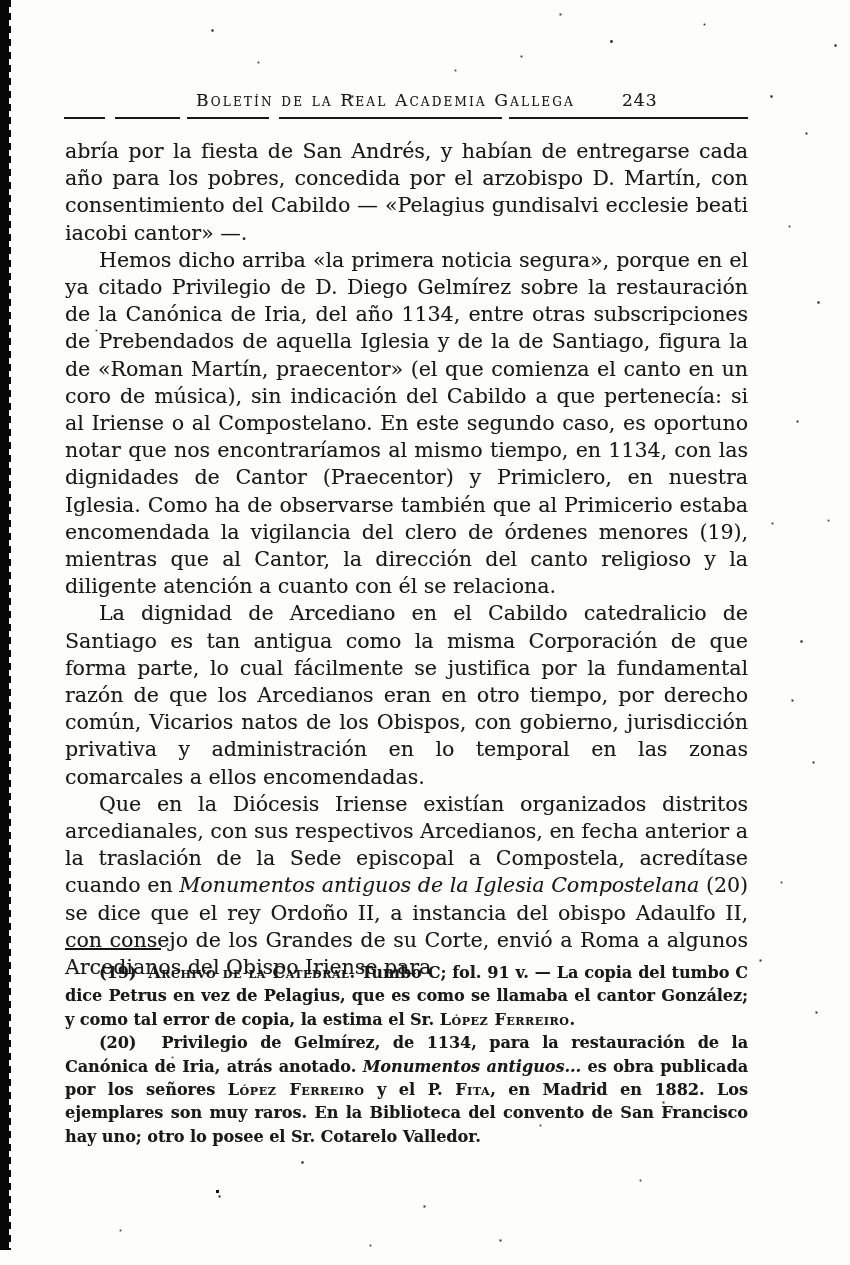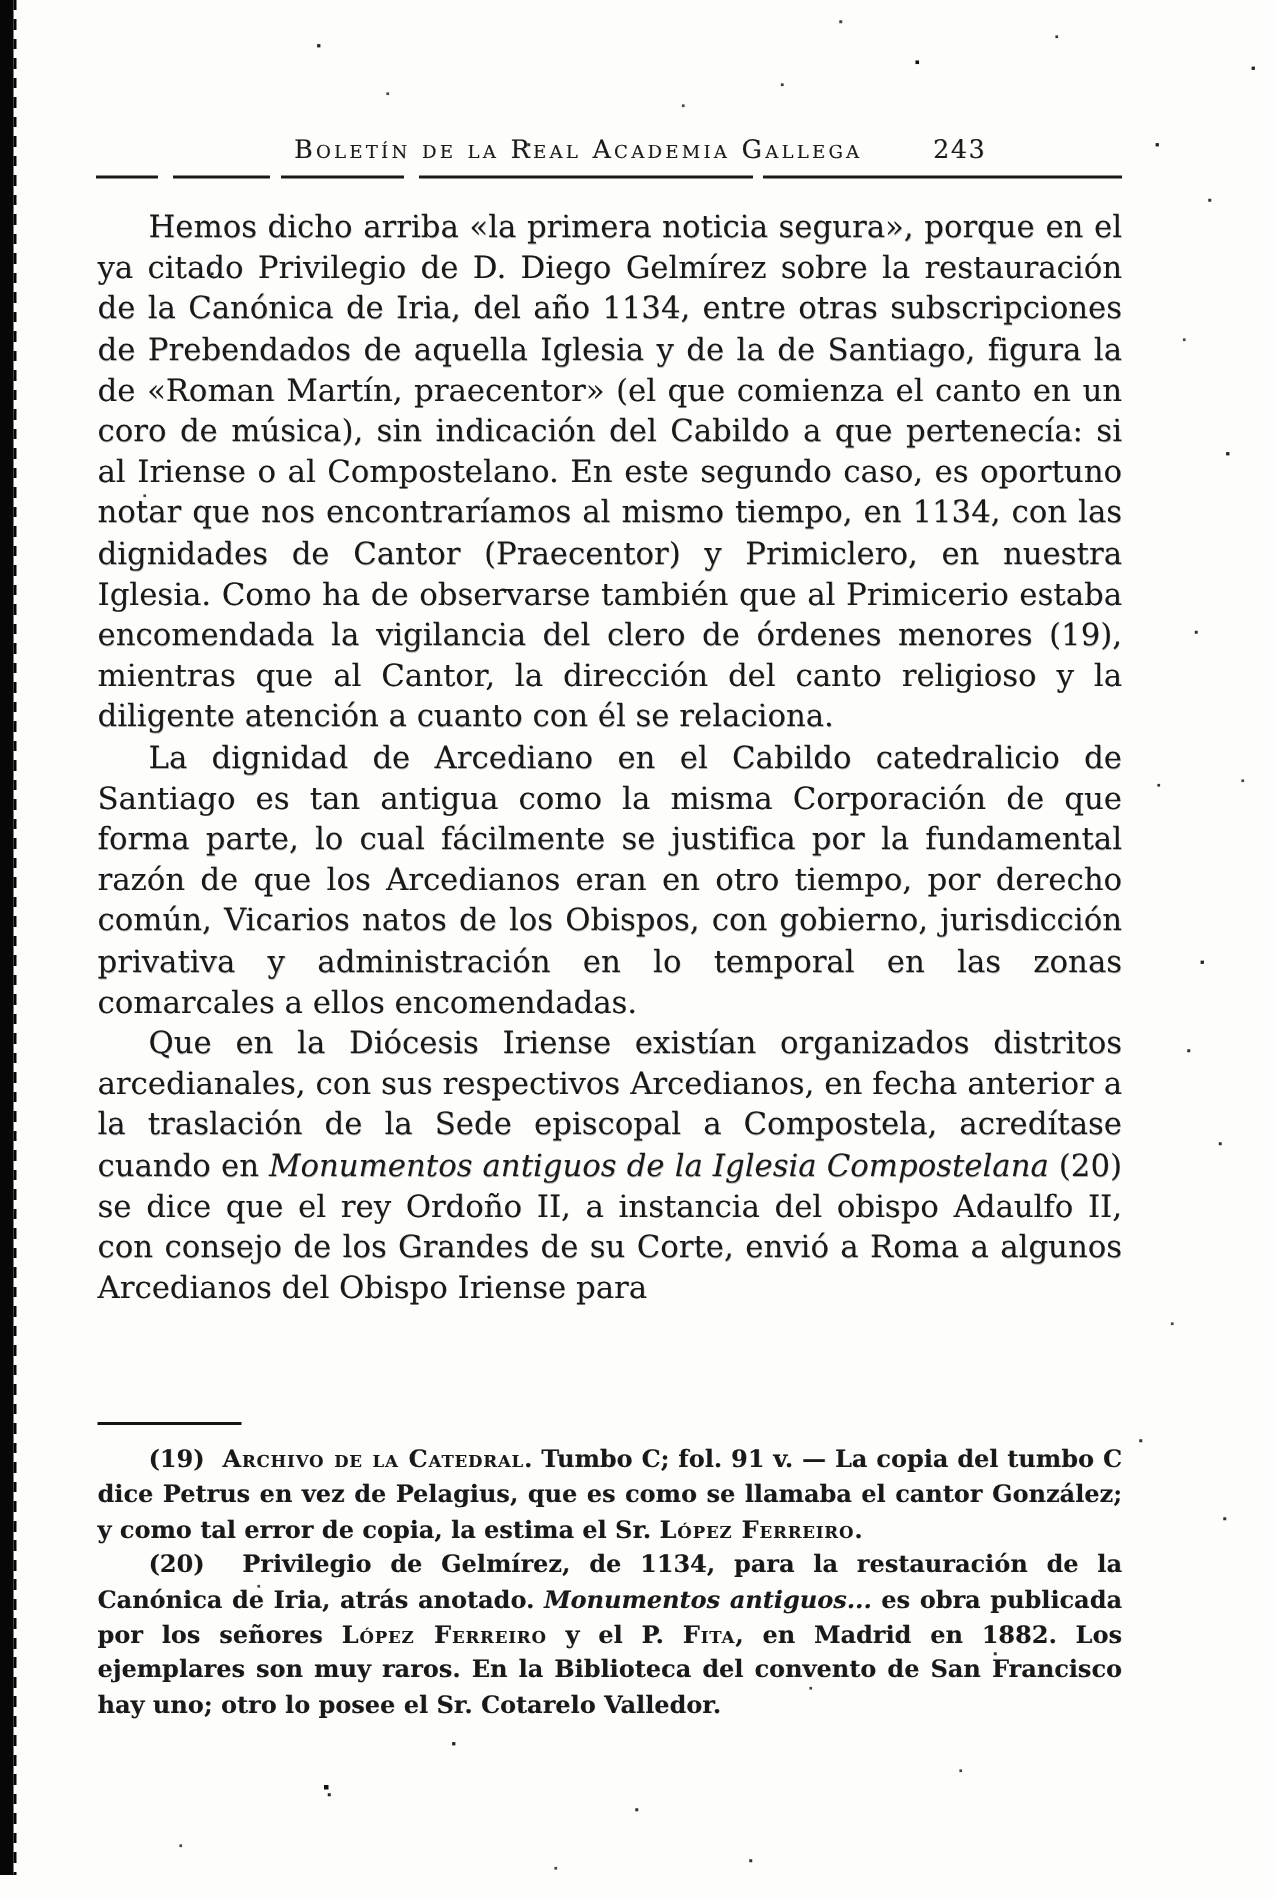--- a/index.html
+++ b/index.html
@@ -87,20 +87,21 @@
   <div class="edge-bar"></div>
   <div class="specks"></div>
 
   <div class="header-title">Boletín de la Real Academia Gallega</div>
 
   <div class="page-number">243</div>
 
   <div class="header-rule"></div>
 
   <main class="body-text">
+    <p class="no-indent"><span>abría por la fiesta de San Andrés, y habían de entregarse cada año para los pobres, concedida por el arzobispo D. Martín, con consentimiento del Cabildo — «Pelagius gundisalvi ecclesie beati iacobi cantor» —.</span></p>
     <p><span>Hemos dicho arriba «la primera noticia segura», porque en el ya citado Privilegio de D. Diego Gelmírez sobre la restauración de la Canónica de Iria, del año 1134, entre otras subscripciones de Prebendados de aquella Iglesia y de la de Santiago, figura la de «Roman Martín, praecentor» (el que comienza el canto en un coro de música), sin indicación del Cabildo a que pertenecía: si al Iriense o al Compostelano. En este segundo caso, es oportuno notar que nos encontraríamos al mismo tiempo, en 1134, con las dignidades de Cantor (Praecentor) y Primiclero, en nuestra Iglesia. Como ha de observarse también que al Primicerio estaba encomendada la vigilancia del clero de órdenes menores (19), mientras que al Cantor, la dirección del canto religioso y la diligente atención a cuanto con él se relaciona.</span></p>
     <p><span>La dignidad de Arcediano en el Cabildo catedralicio de Santiago es tan antigua como la misma Corporación de que forma parte, lo cual fácilmente se justifica por la fundamental razón de que los Arcedianos eran en otro tiempo, por derecho común, Vicarios natos de los Obispos, con gobierno, jurisdicción privativa y administración en lo temporal en las zonas comarcales a ellos encomendadas.</span></p>
     <p><span>Que en la Diócesis Iriense existían organizados distritos arcedianales, con sus respectivos Arcedianos, en fecha anterior a la traslación de la Sede episcopal a Compostela, acredítase cuando en </span><span class="it">Monumentos antiguos de la Iglesia Compostelana</span><span> (20) se dice que el rey Ordoño II, a instancia del obispo Adaulfo II, con consejo de los Grandes de su Corte, envió a Roma a algunos Arcedianos del Obispo Iriense para</span></p>
   </main>
 
   <div class="fn-rule"></div>
 
   <section class="footnotes">
     <p><span>(19)&nbsp;&nbsp;</span><span class="sc">Archivo de la Catedral</span><span>. Tumbo C; fol. 91 v. — La copia del tumbo C dice Petrus en vez de Pelagius, que es como se llamaba el cantor González; y como tal error de copia, la estima el Sr. </span><span class="sc">López Ferreiro</span><span>.</span></p>
     <p><span>(20)&nbsp;&nbsp;Privilegio de Gelmírez, de 1134, para la restauración de la Canónica de Iria, atrás anotado. </span><span class="it">Monumentos antiguos...</span><span> es obra publicada por los señores </span><span class="sc">López Ferreiro</span><span> y el P. </span><span class="sc">Fita</span><span>, en Madrid en 1882. Los ejemplares son muy raros. En la Biblioteca del convento de San Francisco hay uno; otro lo posee el Sr. Cotarelo Valledor.</span></p>

